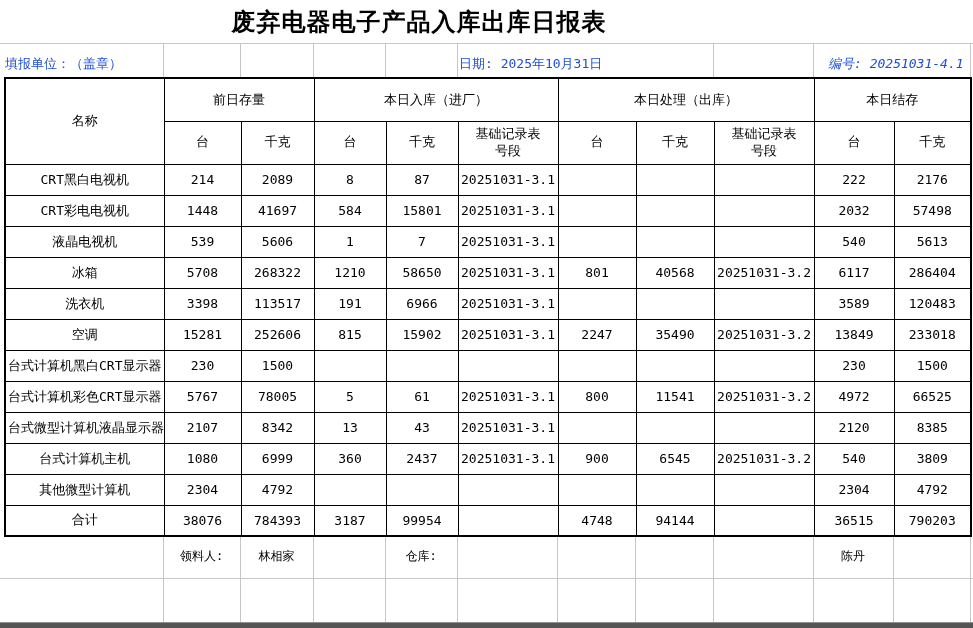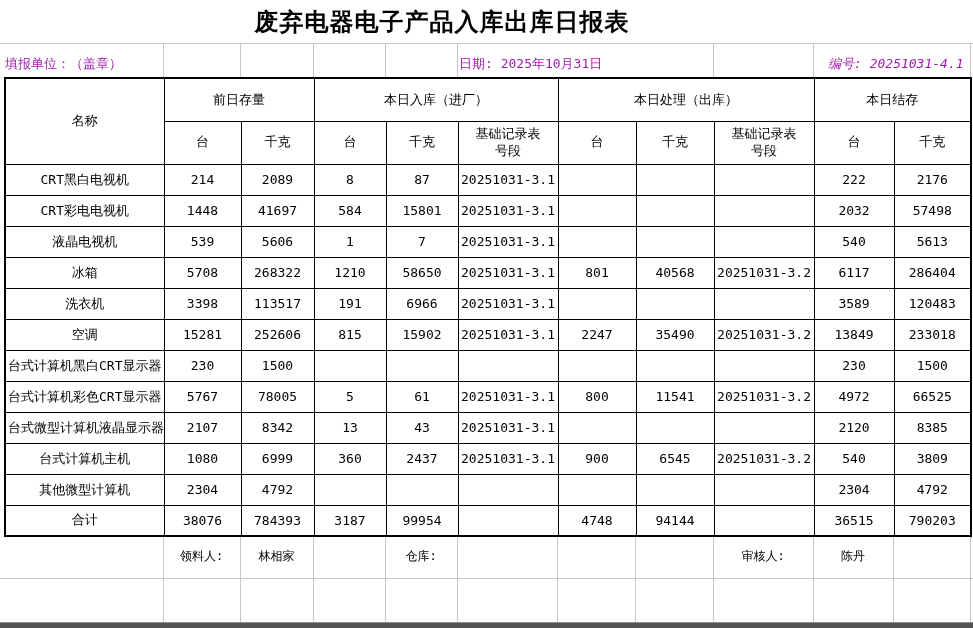--- a/index.html
+++ b/index.html
@@ -17,27 +17,26 @@
     width:973px;height:628px;
     background:#ffffff;
     overflow:hidden;
   }
   
   .title{
     position:absolute;left:0;top:0;width:838px;height:43px;
     display:flex;align-items:center;justify-content:center;
     font-size:24px;font-weight:bold;color:#000;
     letter-spacing:1px;
-    margin-left:23px;
   }
   
   .info-cell{
     position:absolute;top:43px;height:34px;
     display:flex;align-items:flex-end;
-    font-size:13px;color:#a21caf;
+    font-size:13px;color:#1d4ed8;
     padding-bottom:4px;box-sizing:border-box;
     white-space:nowrap;
   }
   
   .vline{position:absolute;width:1px;background:var(--grid);}
   .hline{position:absolute;height:1px;background:var(--grid);}
   
   table.report{
     position:absolute;left:4px;top:77px;
     width:966px;
@@ -297,17 +296,16 @@
           <td></td>
           <td class="bL2">36515</td>
           <td>790203</td>
         </tr>
       </tbody>
   </table>
 
   <div class="sig-cell" style="left:163px;width:77px;">领料人:</div>
   <div class="sig-cell" style="left:240px;width:73px;">林相家</div>
   <div class="sig-cell" style="left:385px;width:72px;">仓库:</div>
-  <div class="sig-cell" style="left:713px;width:100px;">审核人:</div>
   <div class="sig-cell" style="left:813px;width:80px;">陈丹</div>
 
   <div class="bottom-bar"></div>
 </div>
 
 </body></html>

